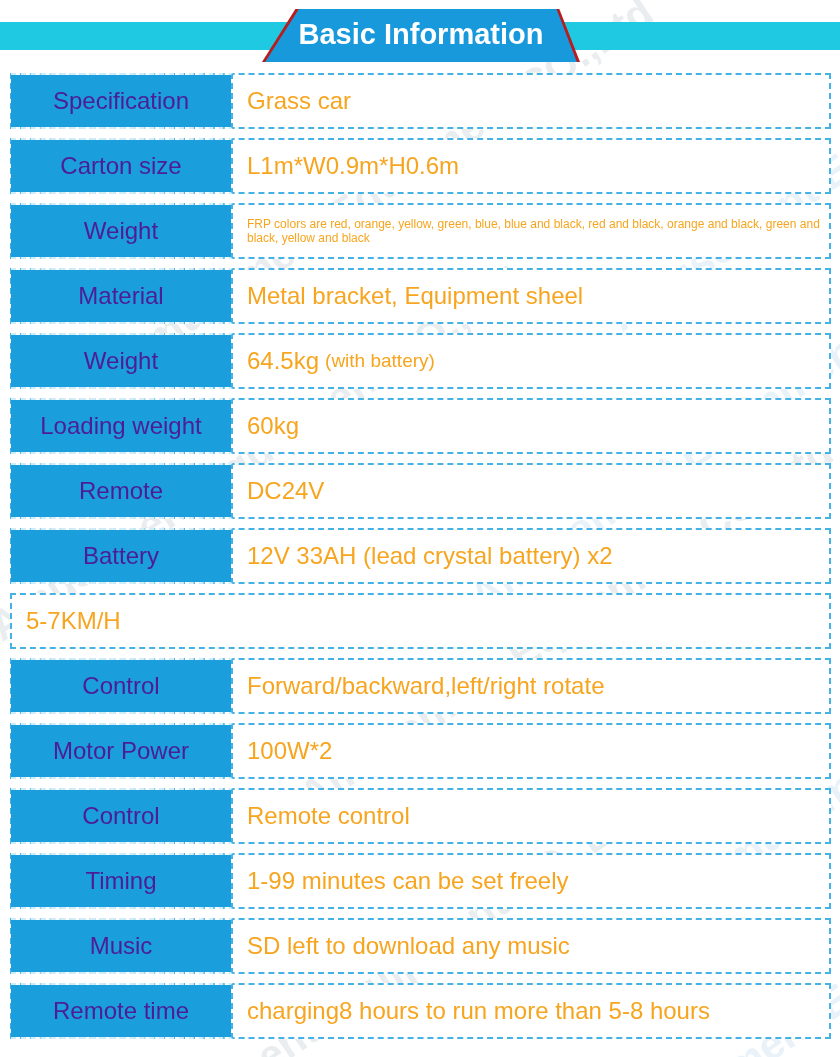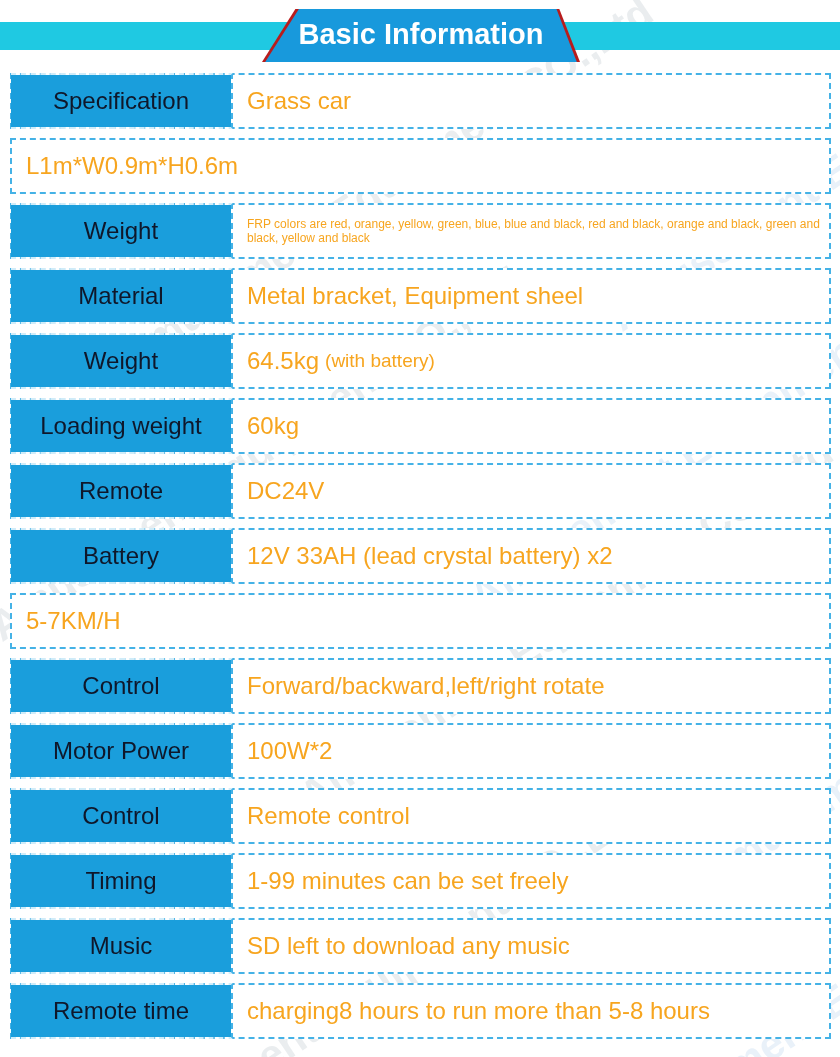--- a/index.html
+++ b/index.html
@@ -41,21 +41,21 @@
   .label{
     box-sizing:border-box;
     flex:0 0 222px;
     background:#1a9edc;
     background-clip:padding-box;
     border-top:2px dashed rgba(255,255,255,.75);
     border-bottom:2px dashed rgba(255,255,255,.75);
     border-right:2px dashed #45b2e6;
     margin:-2px 0 -2px -1px;
     display:flex;align-items:center;justify-content:center;
-    color:#0f172a;font-size:24px;
+    color:#4c1d95;font-size:24px;
   }
   .value{
     flex:1;
     display:flex;align-items:center;
     padding-left:14px;padding-right:6px;
     color:#f7a51f;font-size:24px;
     line-height:1.1;
   }
   .row.small .value{font-size:12px;line-height:1.18;}
   .note:not(:empty){font-size:19px;margin-left:6px;}
@@ -99,20 +99,21 @@
 
     <div class="row">
       <div class="label">Specification</div>
       <div class="value">
           <span>Grass car</span>
           <span class="note"></span>
         </div>
     </div>
 
     <div class="row">
+      <div class="label">Carton size</div>
       <div class="value">
           <span>L1m*W0.9m*H0.6m</span>
           <span class="note"></span>
         </div>
     </div>
 
     <div class="row small">
       <div class="label">Weight</div>
       <div class="value">
           <span>FRP colors are red, orange, yellow, green, blue, blue and black, red and black, orange and black, green and black, yellow and black</span>

